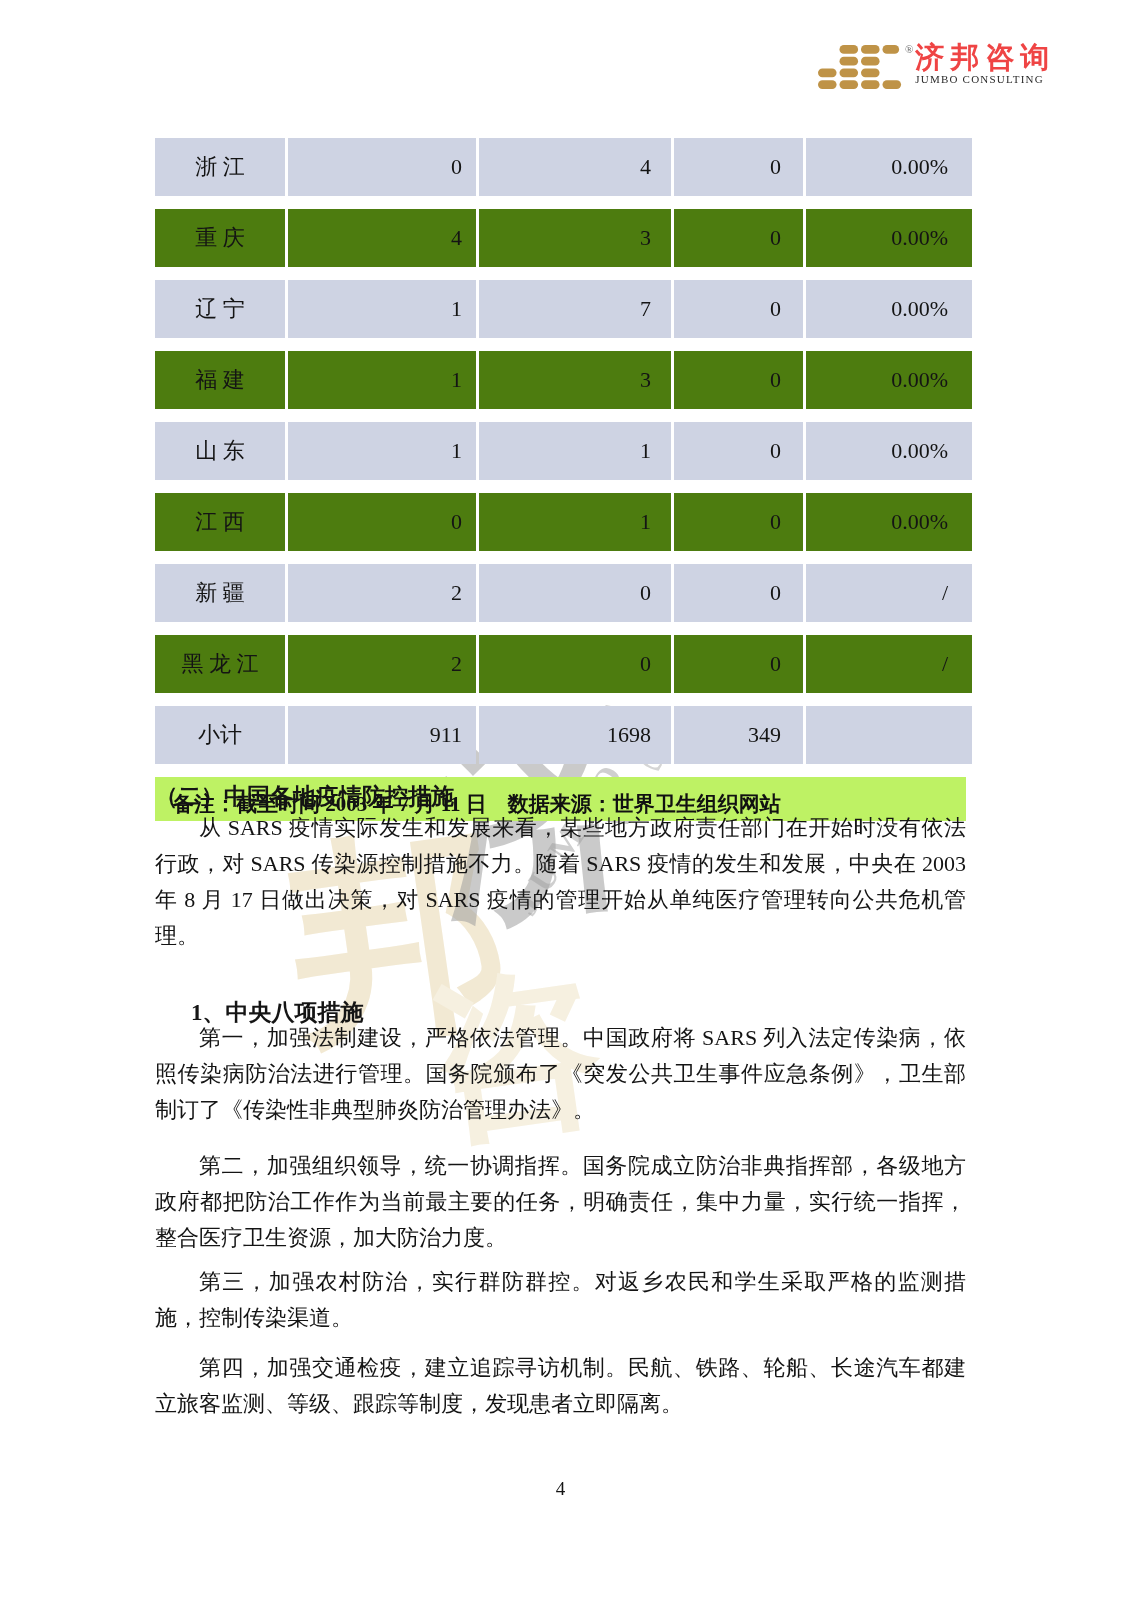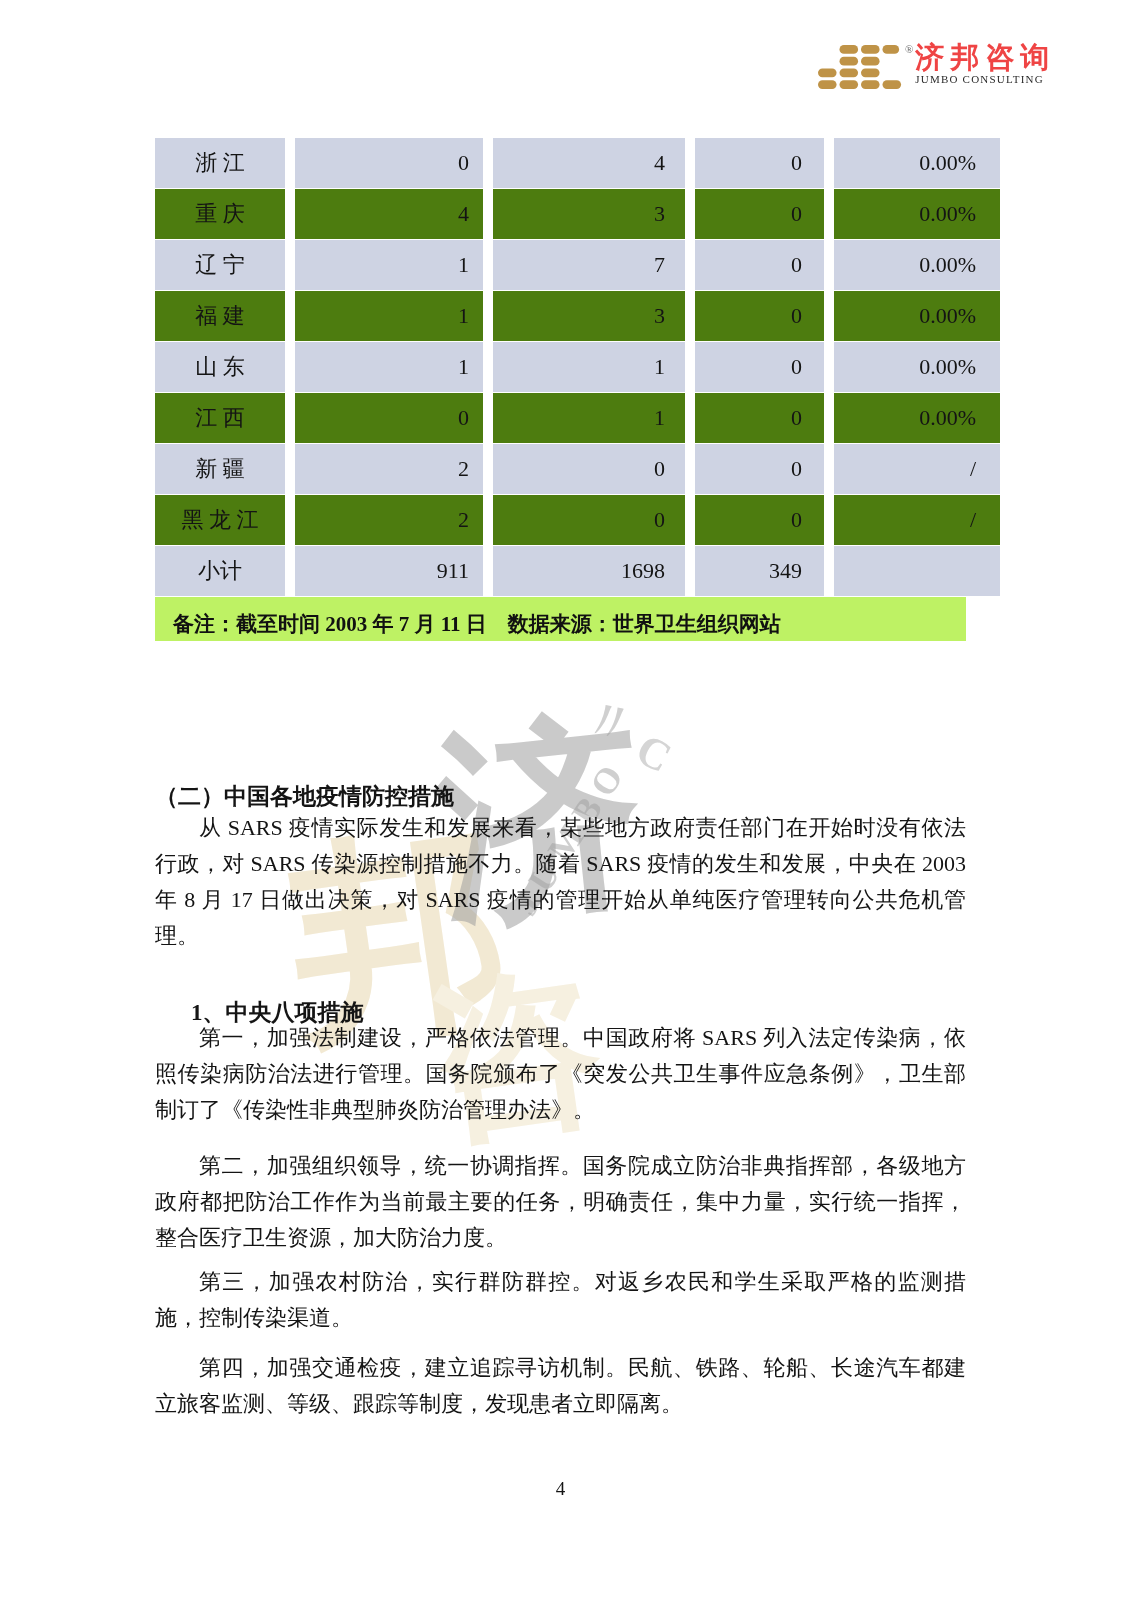--- a/index.html
+++ b/index.html
@@ -25,21 +25,21 @@
   .watermark { position:absolute; inset:0; pointer-events:none; z-index:1; }
   .wm-beige-1 { position:absolute; left:290px; top:830px; font-size:215px; line-height:215px; font-weight:bold; color:#f2e9d3; transform:rotate(-8deg); }
   .wm-beige-2 { position:absolute; left:430px; top:970px; font-size:170px; line-height:170px; font-weight:bold; color:#f6f0e0; transform:rotate(-8deg); }
   .wm-char { position:absolute; left:438px; top:718px; font-size:205px; line-height:205px; font-weight:bold; color:#9f9f9f; opacity:.55; transform:rotate(-6deg); }
   .wm-ticks { position:absolute; left:578px; top:680px; font-size:62px; color:#a3a3a3; opacity:.5; transform:rotate(12deg); }
   .wm-en { position:absolute; left:504px; top:900px; font-size:36px; font-weight:bold; letter-spacing:10px; color:#a0a0a0; opacity:.5; transform:rotate(-57deg); transform-origin:0 0; }
   .wm-c { position:absolute; left:638px; top:728px; font-size:44px; font-weight:bold; color:#a3a3a3; opacity:.45; transform:rotate(28deg); }
 
   
   .table-block { position:absolute; left:155px; top:138px; width:811px; z-index:2; }
-  .t-row { display:grid; grid-template-columns:130px 188px 192px 129px 166px; column-gap:10px; height:50px; margin-bottom:1px; }
+  .t-row { display:grid; grid-template-columns:130px 188px 192px 129px 166px; column-gap:3px; height:58px; margin-bottom:13px; }
   .t-row .cell { display:flex; align-items:center; font-size:22px; }
   .t-row.dark .cell { background:#ced3e3; }
   .t-row.light .cell { background:#4d7c0f; }
   .cell.region { justify-content:center; }
   .cell.n1 { justify-content:flex-end; padding-right:14px; }
   .cell.n2 { justify-content:flex-end; padding-right:20px; }
   .cell.n3 { justify-content:flex-end; padding-right:22px; }
   .cell.pct { justify-content:flex-end; padding-right:24px; }
   .t-note {
     height:44px; line-height:54px; background:#bef264;

